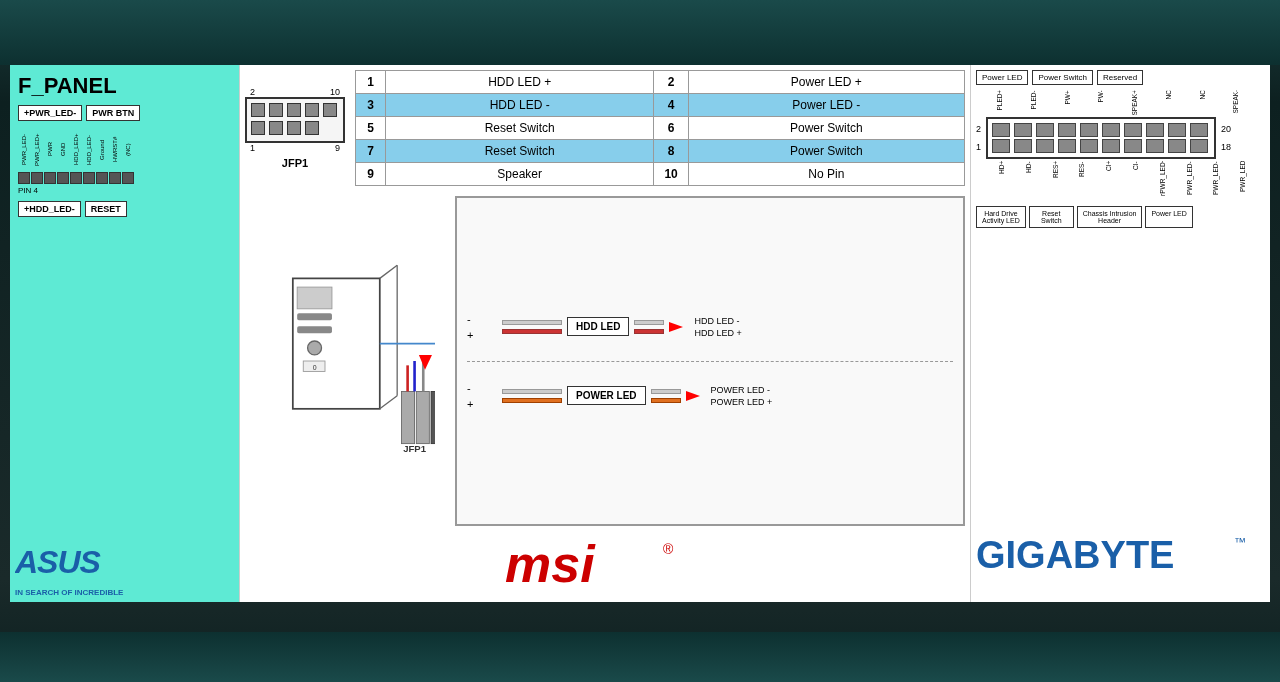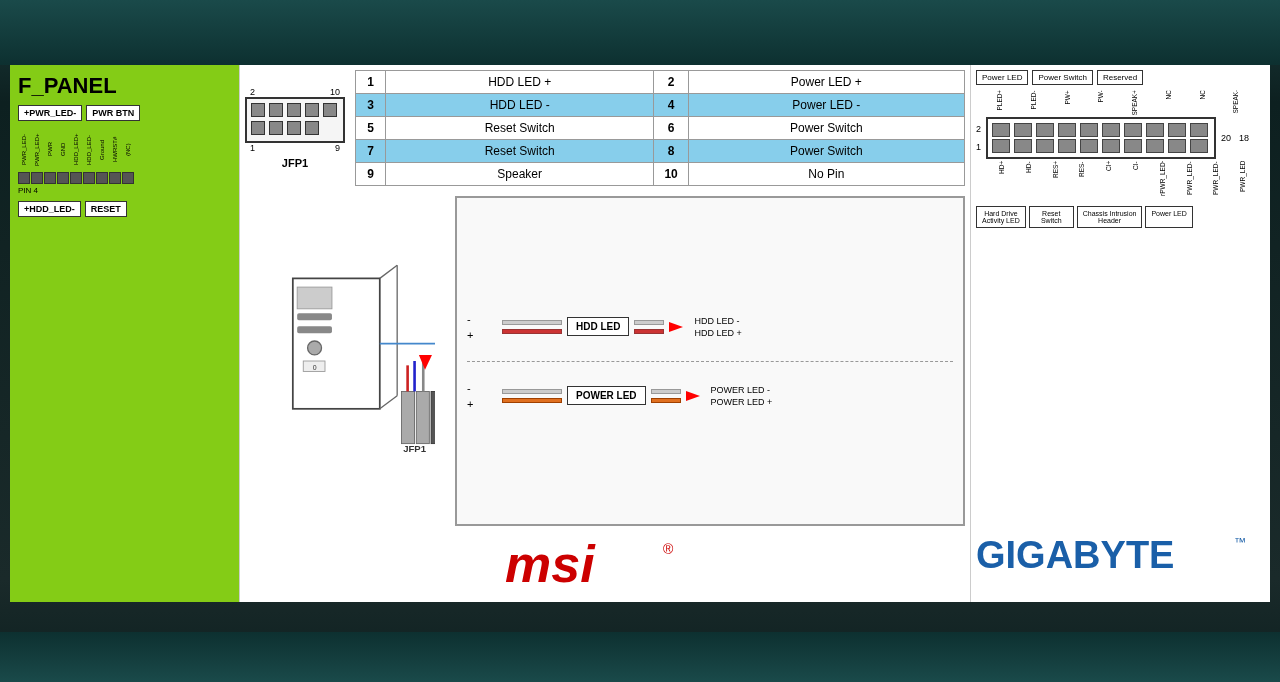--- a/index.html
+++ b/index.html
@@ -19,21 +19,21 @@
       right: 10px;
       bottom: 80px;
       background: white;
       display: flex;
       flex-direction: row;
     }
 
     
     .left-panel {
       width: 230px;
-      background: #84cc16;
+      background: #5eead4;
       padding: 8px;
       border-right: 1px solid #ccc;
       position: relative;
     }
 
     .fpanel-title {
       font-size: 22px;
       font-weight: bold;
       margin-bottom: 6px;
     }
@@ -379,20 +379,29 @@
       </div>
     </div>
 
     <div style="font-size:8px; margin-top:2px;">PIN 4</div>
 
     <div class="connector-row" style="margin-top:6px;">
       <div class="pin-box">+HDD_LED-</div>
       <div class="pin-box">RESET</div>
     </div>
 
+    <div class="asus-logo-area">
+      <div class="asus-logo">
+        <svg width="130" height="40" viewBox="0 0 130 40">
+
+          <text x="0" y="32" font-family="Arial Black, Arial" font-size="32" font-weight="900" font-style="italic" fill="#1a5fa8">ASUS</text>
+        </svg>
+      </div>
+      <div class="asus-tagline">IN SEARCH OF INCREDIBLE</div>
+    </div>
   </div>
 
   <div class="middle-panel">
 
     <div class="jfp-section">
 
       <div class="jfp-connector">
         <div style="display:flex; justify-content:space-between; width:90px; font-size:9px;">
           <span>2</span>
           <span>10</span>
@@ -593,21 +602,21 @@
           <div class="c-pin"></div>
           <div class="c-pin"></div>
           <div class="c-pin"></div>
           <div class="c-pin"></div>
           <div class="c-pin"></div>
           <div class="c-pin"></div>
           <div class="c-pin"></div>
           <div class="c-pin"></div>
         </div>
       </div>
-      <div style="display:flex; flex-direction:row; font-size:9px; gap:8px; margin-left:2px;">
+      <div style="display:flex; flex-direction:column; font-size:9px; gap:8px; margin-left:2px;">
         <span>20</span>
         <span>18</span>
       </div>
     </div>
 
     <div style="display:flex; gap:1px; margin-left:22px; margin-top:2px;">
       <div class="v-label" style="height:35px;">HD+</div>
       <div class="v-label" style="height:35px;">HD-</div>
       <div class="v-label" style="height:35px;">RES+</div>
       <div class="v-label" style="height:35px;">RES-</div>

